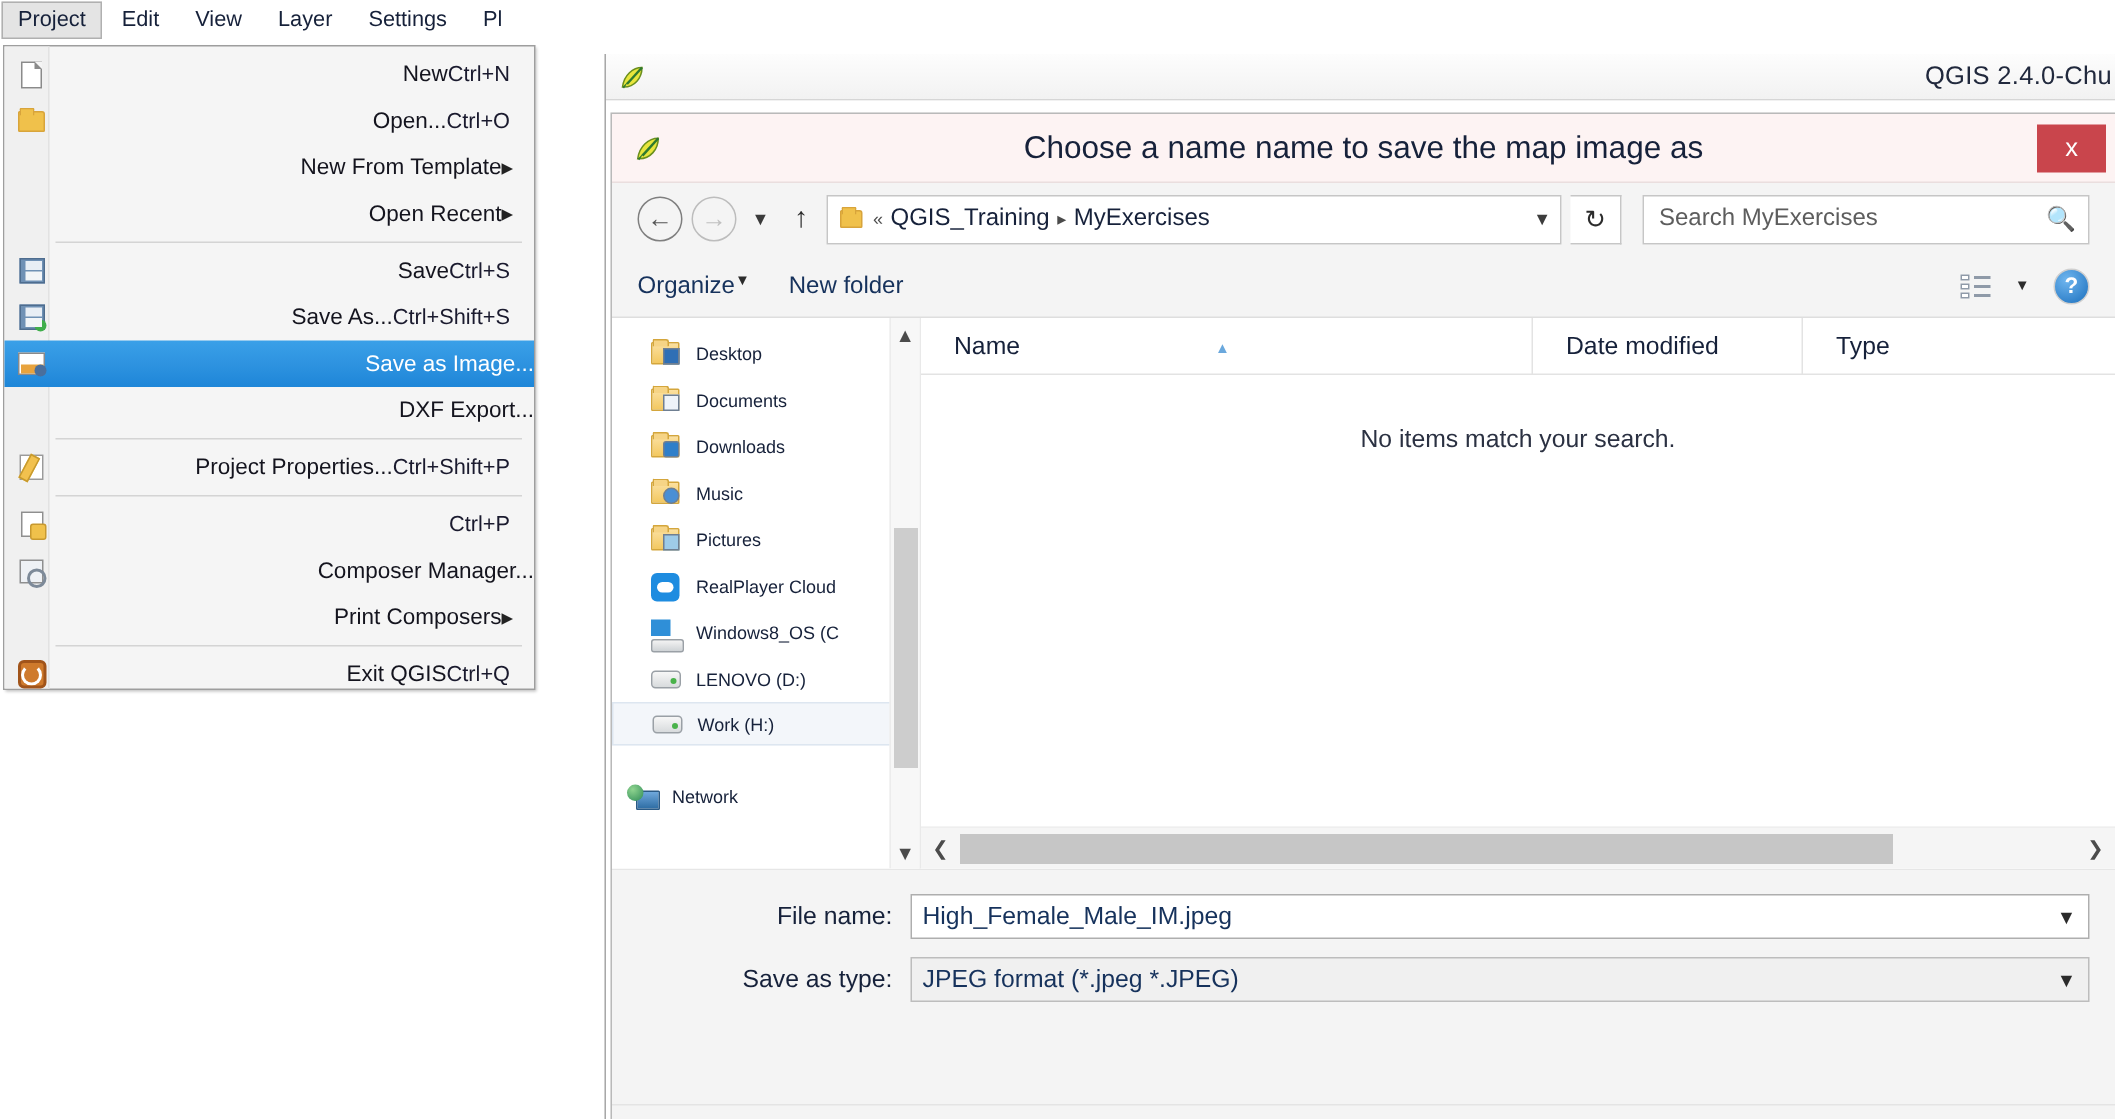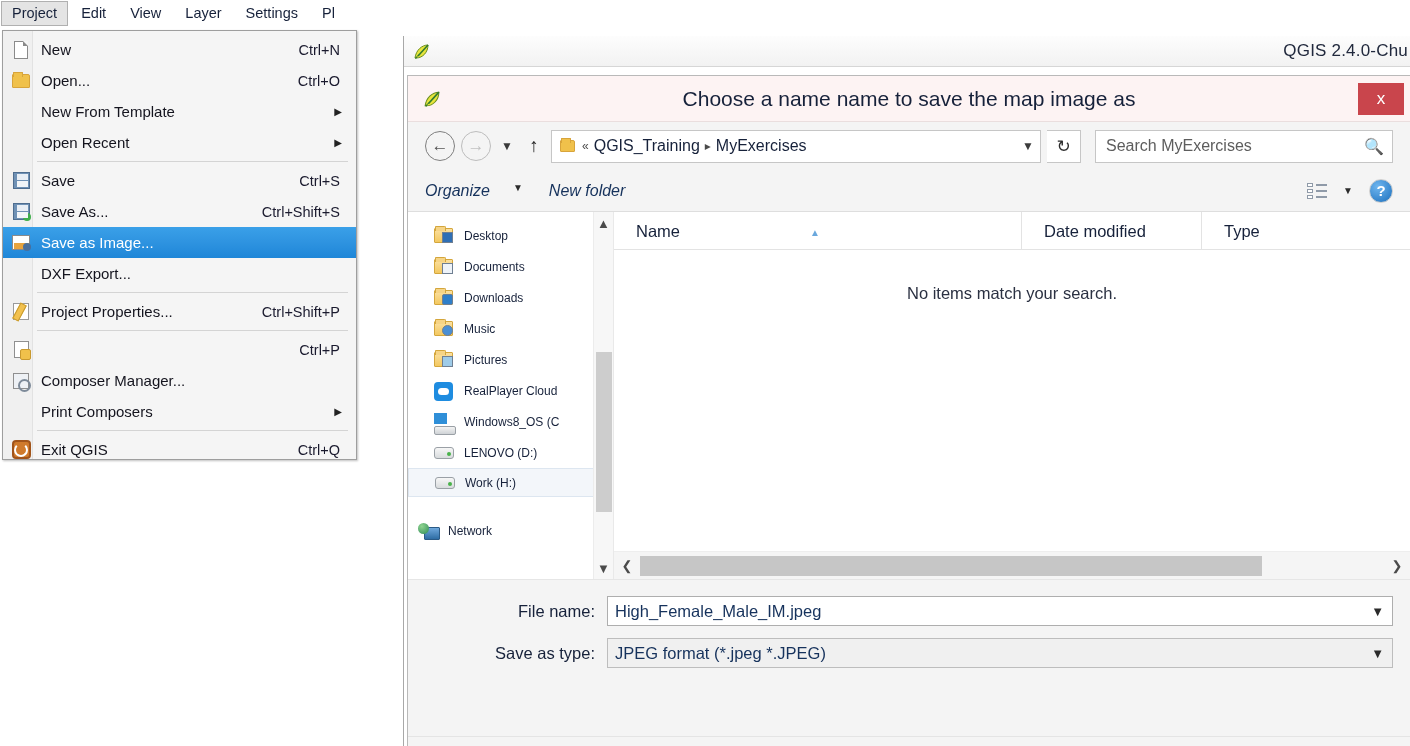--- a/index.html
+++ b/index.html
@@ -31,21 +31,21 @@
     background:#f5f5f5; border:1px solid #9e9e9e;
     box-shadow: 1px 1px 2px rgba(0,0,0,.25);
   }
   .menu-gutter {
     position:absolute; left:0; top:0; width:30px; height:100%;
     background:#f0f0f0; border-right:1px solid #e2e2e2;
   }
   .menu-list { position:relative; z-index:2; padding:3px 0; }
   .menu-item {
     display:flex; align-items:center; height:31px; position:relative;
-    font-size:15px; color:#14141e; padding-left:6px;
+    font-size:15px; color:#14141e; padding-left:6px;text-align:right;
   }
   .menu-item.sel { background:linear-gradient(to bottom,#3aa0e8 0%, #2e93e0 50%, #1e86d8 100%); color:#fff; }
   .menu-icon { width:24px; height:22px; margin-right:8px; flex:0 0 24px;
     display:flex; align-items:center; justify-content:center; }
   .menu-label { flex:1; white-space:nowrap; }
   .menu-accel { margin-left:auto; padding-right:16px; font-size:14.5px; color:#1a1a2e; }
   .menu-arrow { margin-left:auto; padding-right:14px; font-size:10px; color:#222; }
   .menu-sep { height:1px; background:#d4d4d4; margin:3px 8px 3px 34px; }
 
   
@@ -147,21 +147,21 @@
     font-size:16px; color:#5d5d5d; flex:0 0 298px;
   }
   .searchbox .mag { margin-left:auto; font-size:16px; color:#333; }
 
   
   .dlg-toolbar {
     display:flex; align-items:center; height:42px; padding:0 17px;
     background:#f4f4f4; border-bottom:1px solid #dedede;
     font-size:16px; color:#16325c; gap:26px;
   }
-  .tb-item { display:flex; align-items:flex-start; gap:23px; white-space:nowrap;font-style:italic; }
+  .tb-item { display:flex; align-items:flex-start; gap:0; white-space:nowrap; }
   .tb-caret { font-size:10px; color:#2b2b2b; }
   .tb-right { margin-left:auto; display:flex; align-items:center; gap:16px; }
   .viewicon { width:20px; height:18px; position:relative; }
   .viewicon i { position:absolute; left:0; width:6px; height:4px; border:1px solid #8f9aa8; background:#fff; }
   .viewicon b { position:absolute; left:9px; width:11px; height:2px; background:#8f9aa8; }
   .helpicon {
     width:24px; height:24px; border-radius:50%;
     background:radial-gradient(circle at 35% 30%, #6fb6ef, #1b6fbd);
     color:#fff; font-size:15px; font-weight:bold;
     display:flex; align-items:center; justify-content:center;

